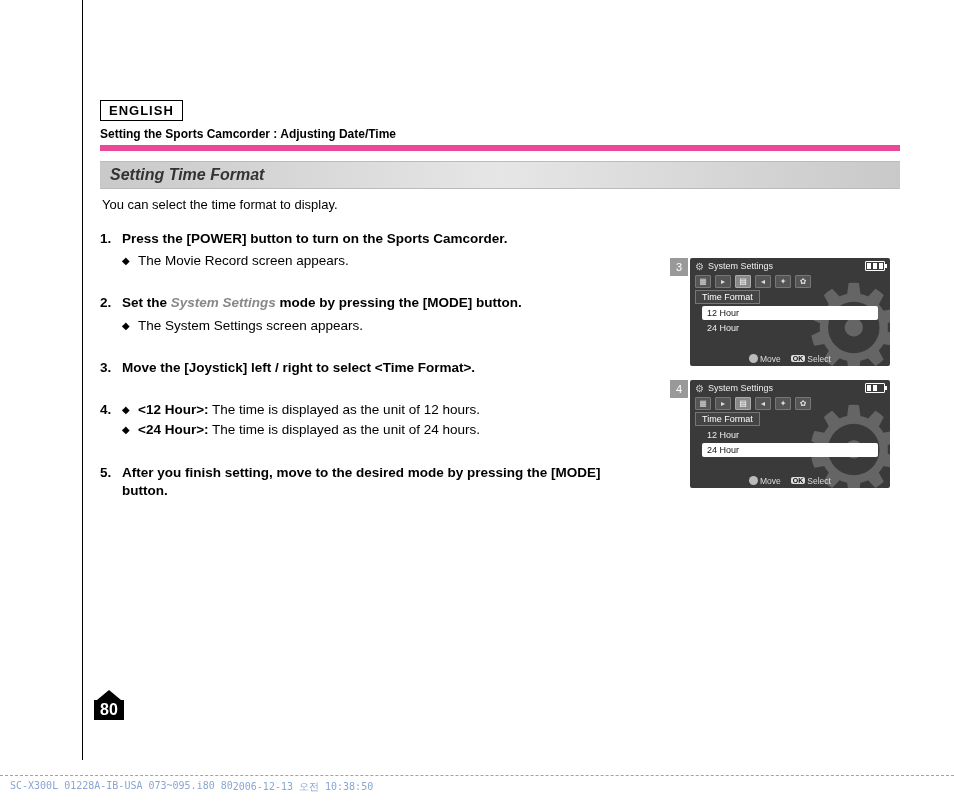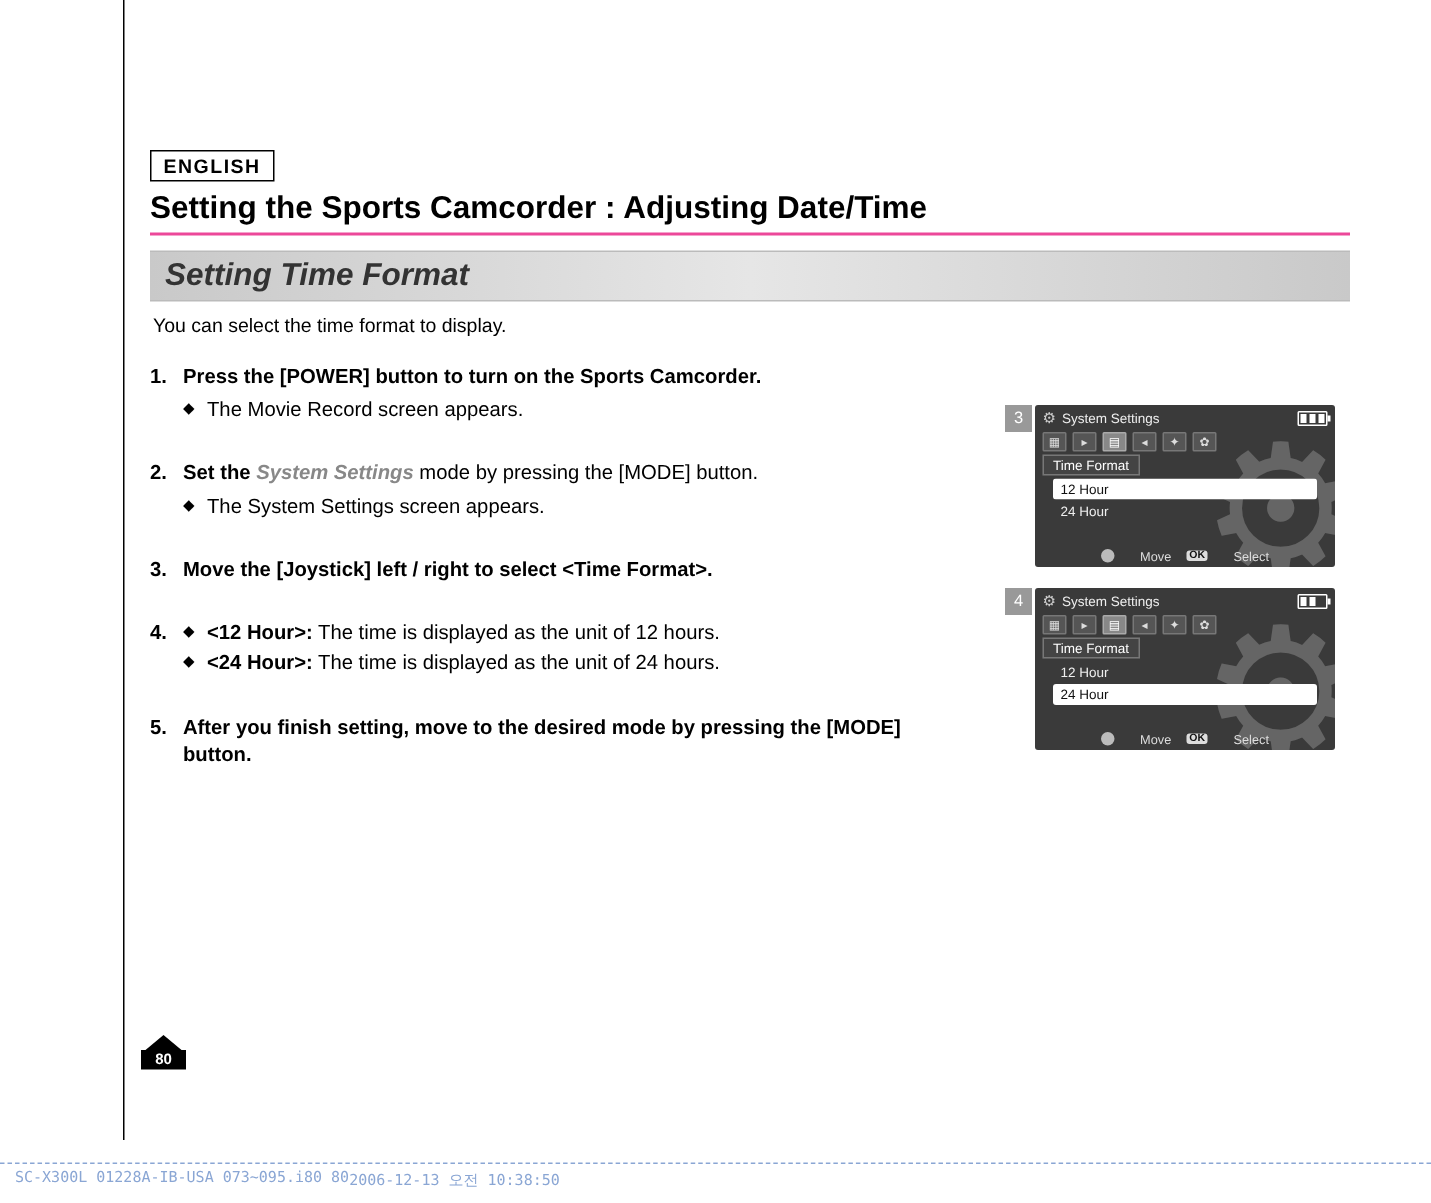--- a/index.html
+++ b/index.html
@@ -28,31 +28,31 @@
   }
   .lang-box {
     display: inline-block;
     border: 1px solid #000;
     padding: 2px 8px;
     font-size: 13px;
     font-weight: bold;
     letter-spacing: 1px;
   }
   .title {
-    font-size: 21px;
+    font-size: 12px;
     font-weight: bold;
     margin-top: 6px;
     padding-bottom: 4px;
-    border-bottom: 2px solid #ec4899;
+    border-bottom: 6px solid #ec4899;
   }
   .subtitle-bar {
     margin-top: 10px;
     background: linear-gradient(to right, #c9c9c9 0%, #e6e6e6 50%, #c9c9c9 100%);
     padding: 4px 10px;
-    font-size: 21px;
+    font-size: 16px;
     font-style: italic;
     font-weight: bold;
     color: #333;
     border-top: 1px solid #bbb;
     border-bottom: 1px solid #bbb;
   }
   .intro {
     font-size: 13px;
     margin: 8px 0 18px 2px;
   }
@@ -251,21 +251,21 @@
     display: flex;
     justify-content: center;
     gap: 10px;
     font-size: 8.5px;
     color: #ddd;
     z-index: 2;
   }
   .sc-footer span {
     display: inline-flex;
     align-items: center;
-    gap: 17px;
+    gap: 2px;
   }
   .joy {
     width: 9px; height: 9px;
     border-radius: 50%;
     background: #bbb;
     display: inline-block;
   }
   .okpill {
     background: #ddd;
     color: #111;
@@ -286,21 +286,21 @@
   .pgnum .tri {
     width: 0; height: 0;
     border-left: 12px solid transparent;
     border-right: 12px solid transparent;
     border-bottom: 10px solid #000;
     margin: 0 auto;
   }
   .pgnum .bar {
     background: #000;
     color: #fff;
-    font-size: 10px;
+    font-size: 16px;
     padding: 1px 0;
     font-weight: bold;
   }
   .footer {
     position: absolute;
     bottom: 4px;
     left: 0;
     right: 0;
     display: flex;
     justify-content: flex-start;
@@ -326,21 +326,21 @@
     <div class="steps">
       <ol class="steps-ol">
         <li>
           <span>Press the [POWER] button to turn on the Sports Camcorder.</span>
           <ul class="bullets">
             <li>The Movie Record screen appears.</li>
           </ul>
         </li>
         <li>
           <span class="step-body">
-            <span style="font-weight:bold">Set the </span><span class="system-settings-em">System Settings</span><span style="font-weight:normal"> mode by pressing the [MODE] button.</span>
+            <span style="font-weight:bold">Set the </span><span class="system-settings-em">System Settings</span><span style="font-weight:bold"> mode by pressing the [MODE] button.</span>
           </span>
           <ul class="bullets">
             <li>The System Settings screen appears.</li>
           </ul>
         </li>
         <li>
           <span>Move the [Joystick] left / right to select &lt;Time Format&gt;.</span>
         </li>
         <li>
           <ul class="bullets">

